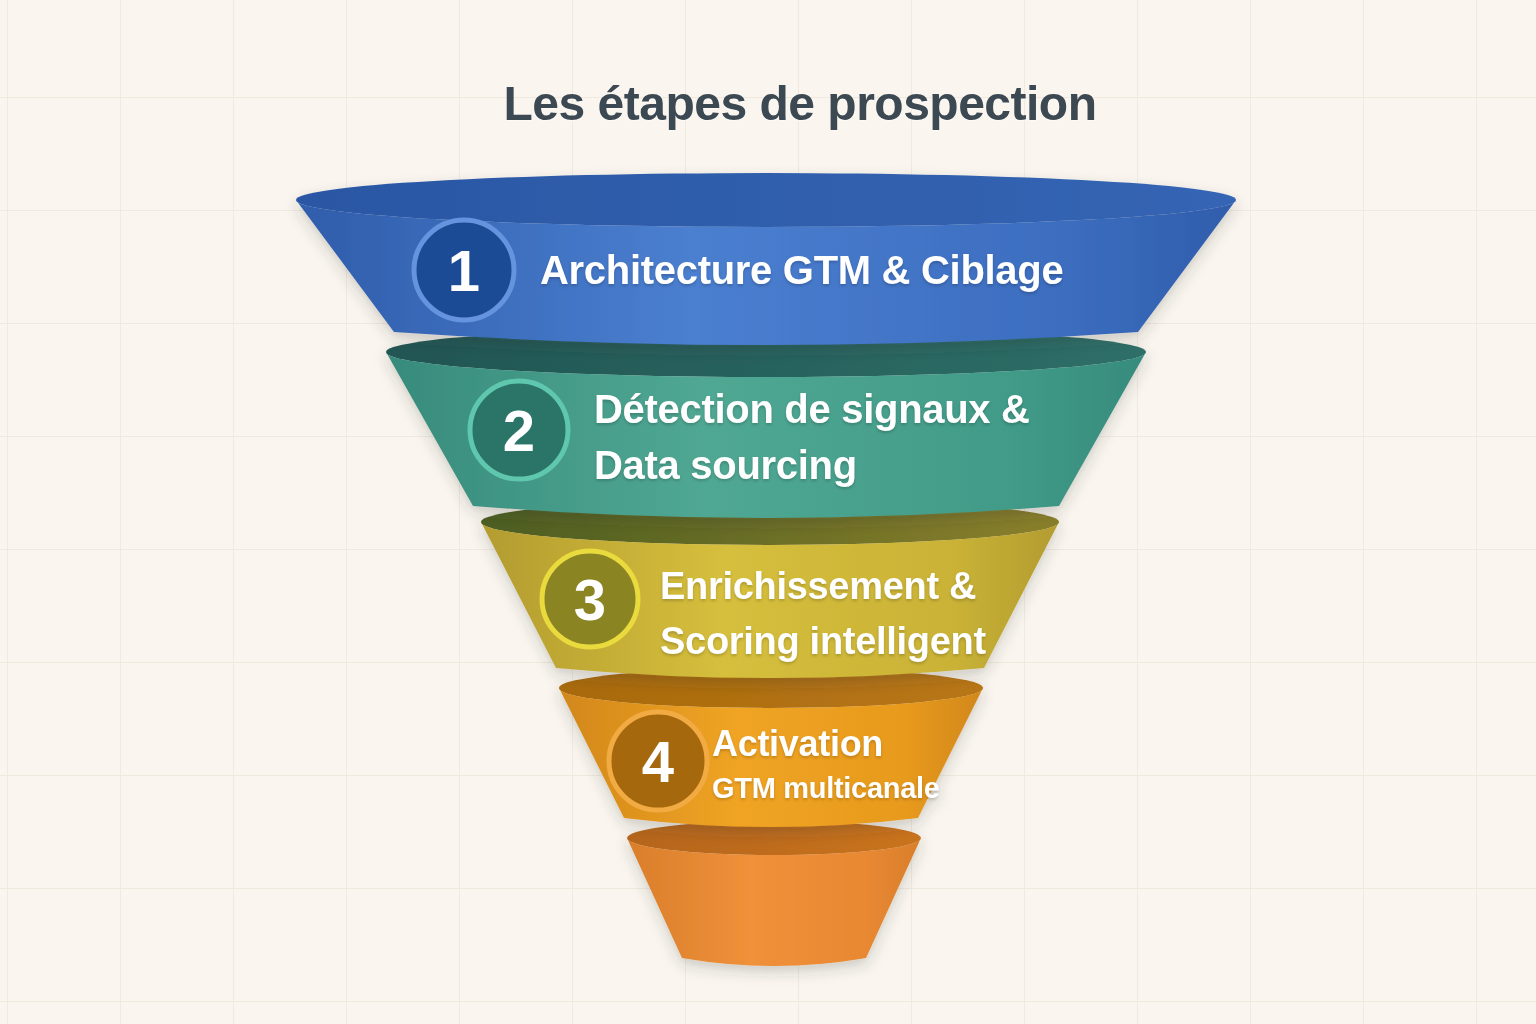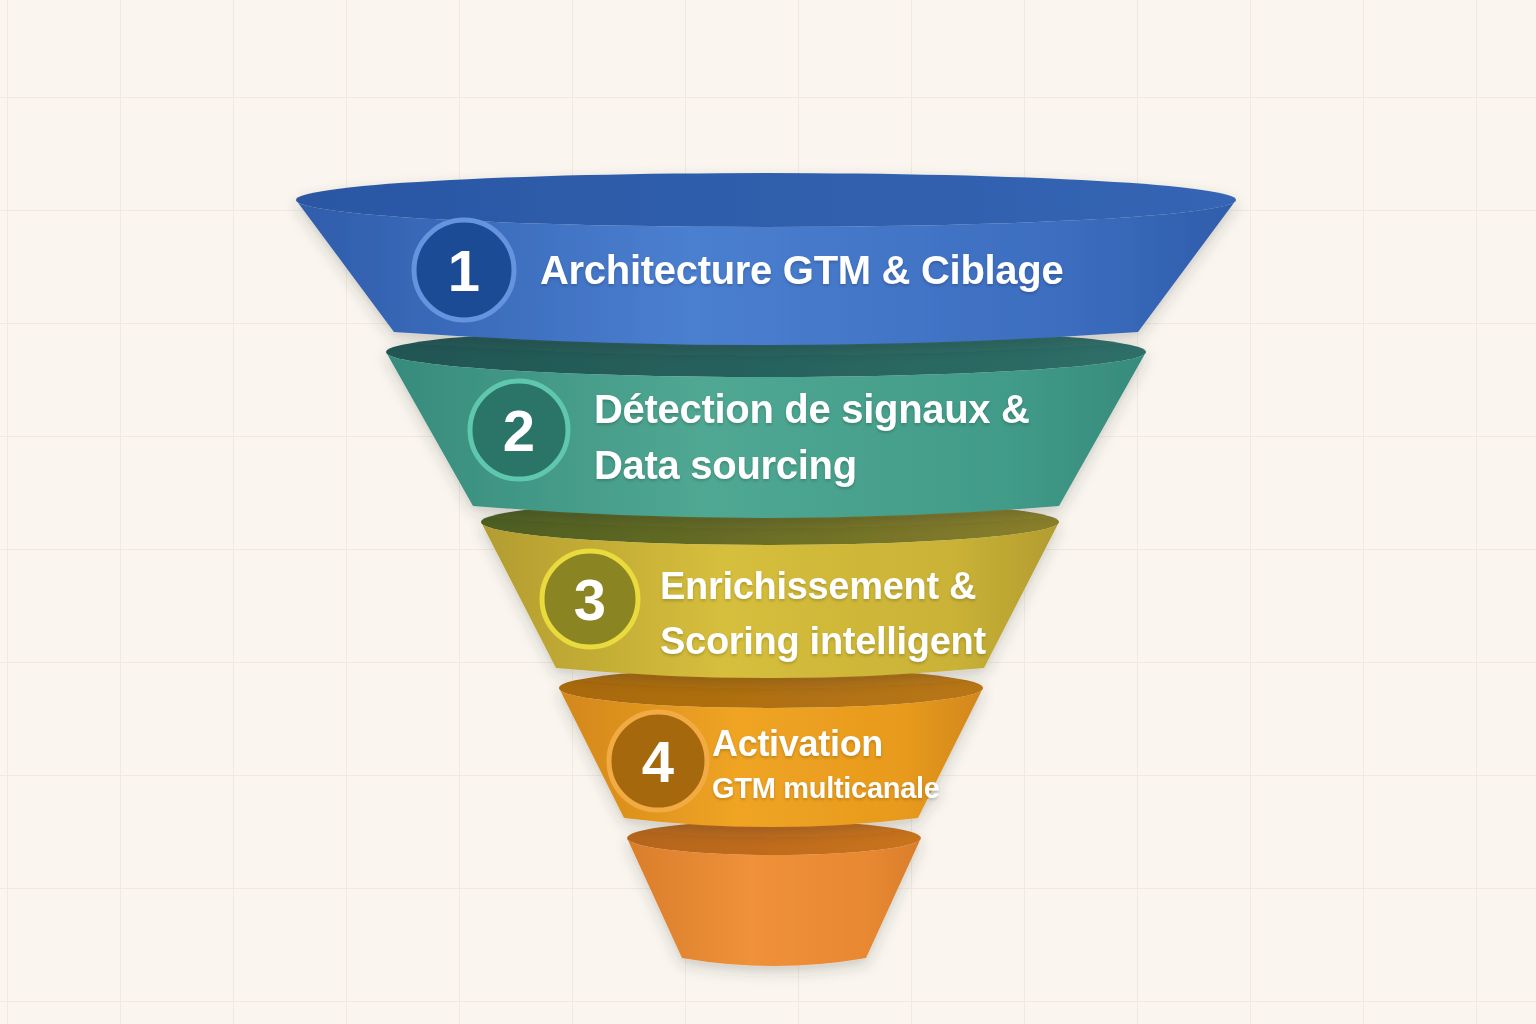--- a/index.html
+++ b/index.html
@@ -36,20 +36,21 @@
 
   svg.funnel text {
     font-family: "Liberation Sans", sans-serif;
     fill: #ffffff;
   }
 </style>
 </head>
 <body>
 
 <div class="canvas">
+  <h1 class="title" style="color: rgb(60, 73, 83);">Les étapes de prospection</h1>
   <svg class="funnel" width="1536" height="1024" viewBox="0 0 1536 1024" xmlns="http://www.w3.org/2000/svg">
     <defs>
       <filter id="segShadow" x="-20%" y="-20%" width="140%" height="160%">
         <feDropShadow dx="0" dy="6" stdDeviation="7" flood-color="#3a3a32" flood-opacity="0.22"></feDropShadow>
       </filter>
     <linearGradient id="bodyGrad4" x1="0" y1="0" x2="1" y2="0">
           <stop offset="0" stop-color="#d97e2b"></stop>
           <stop offset="0.42" stop-color="#f0913a"></stop>
           <stop offset="0.82" stop-color="#e88832"></stop>
           <stop offset="1" stop-color="#d97e2b"></stop>

